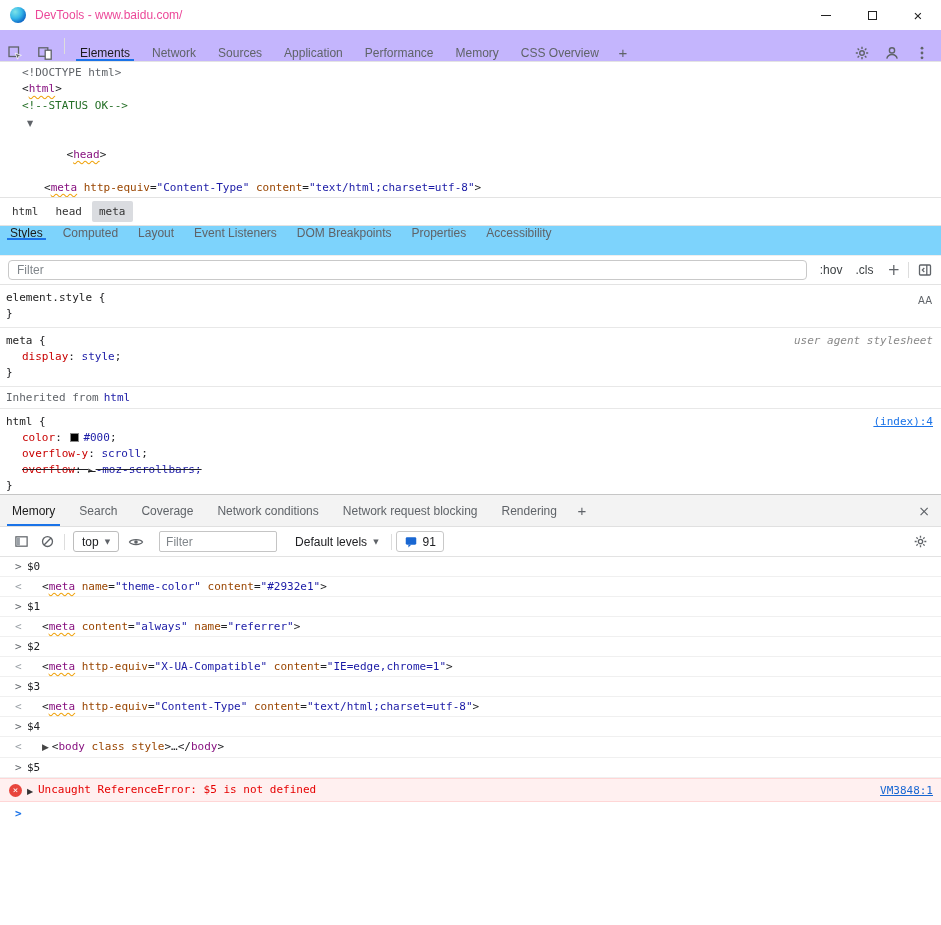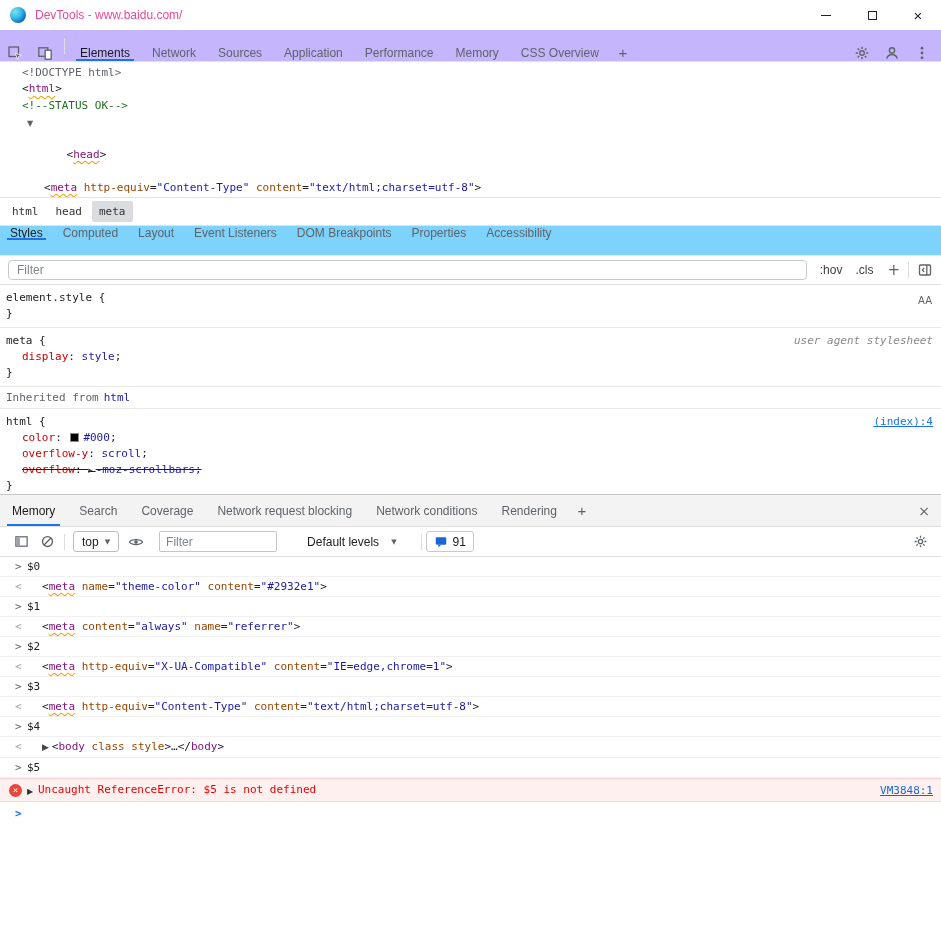--- a/index.html
+++ b/index.html
@@ -92,21 +92,21 @@
   .console-tabs { height: 32px; display: flex; align-items: stretch; background: #f3f3f3; border-bottom: 1px solid #e0e0e0; }
   .console-tabs .tab { padding: 0 12px; }
   .console-close { margin-left: auto; width: 34px; display: flex; align-items: center; justify-content: center; color: #5f6368; font-size: 14px; }
 
   .console-toolbar { height: 30px; display: flex; align-items: center; padding: 0 8px; border-bottom: 1px solid #e3e3e3; background: #fff; }
   .ct-icon { width: 26px; height: 24px; display: flex; align-items: center; justify-content: center; }
   .ctx-chip { display: flex; align-items: center; gap: 6px; border: 1px solid #bdbdbd; border-radius: 3px; height: 21px; padding: 0 8px; margin: 0 4px; color: #202124; background: #fff; }
   .dd-arrow { font-size: 7px; color: #5f6368; }
   .console-filter { width: 118px; height: 21px; border: 1px solid #c5c5c5; border-radius: 2px; padding: 0 6px; margin: 0 10px; font-family: "Liberation Sans", sans-serif; font-size: 12px; outline: none; }
   .console-filter::placeholder { color: #80868b; }
-  .levels { display: flex; align-items: center; gap: 12px; margin: 0 20px; color: #202124; }
+  .levels { display: flex; align-items: center; gap: 6px; margin: 0 8px; color: #202124; }
   .issues-chip { display: flex; align-items: center; gap: 5px; border: 1px solid #c9c9c9; border-radius: 3px; height: 21px; padding: 0 7px; background: #fff; color: #202124; }
   .ct-spacer { flex: 1; }
 
   
   .console-messages { flex: 1; overflow: hidden; background: #fff; font-family: "DejaVu Sans Mono", monospace; font-size: 11px; }
   .msg { position: relative; min-height: 20px; line-height: 19px; border-bottom: 1px solid #f0f0f0; padding-left: 15px; white-space: pre; }
   .chev { display: inline-block; width: 12px; font-family: "DejaVu Sans Mono", monospace; }
   .msg.echo .chev { color: #5f6368; }
   .msg.result .chev { color: #9aa0a6; }
   .msg.result .content { margin-left: 15px; }
@@ -254,22 +254,22 @@
     <div class="style-line">}</div>
     <div class="origin"><span class="src-link">(index):4</span></div>
   </div>
 </div>
 
 <div class="console-panel">
   <div class="console-tabs">
     <div class="tab active">Memory</div>
     <div class="tab">Search</div>
     <div class="tab">Coverage</div>
+    <div class="tab">Network conditions</div>
     <div class="tab">Network request blocking</div>
-    <div class="tab">Network conditions</div>
     <div class="tab">Rendering</div>
     <div class="tab-add">+</div>
     <div class="console-close">
         <span class="glyph">×</span>
       </div>
   </div>
 
   <div class="console-toolbar">
     <div class="ct-icon">
       <svg width="15" height="15" viewBox="0 0 16 16">

